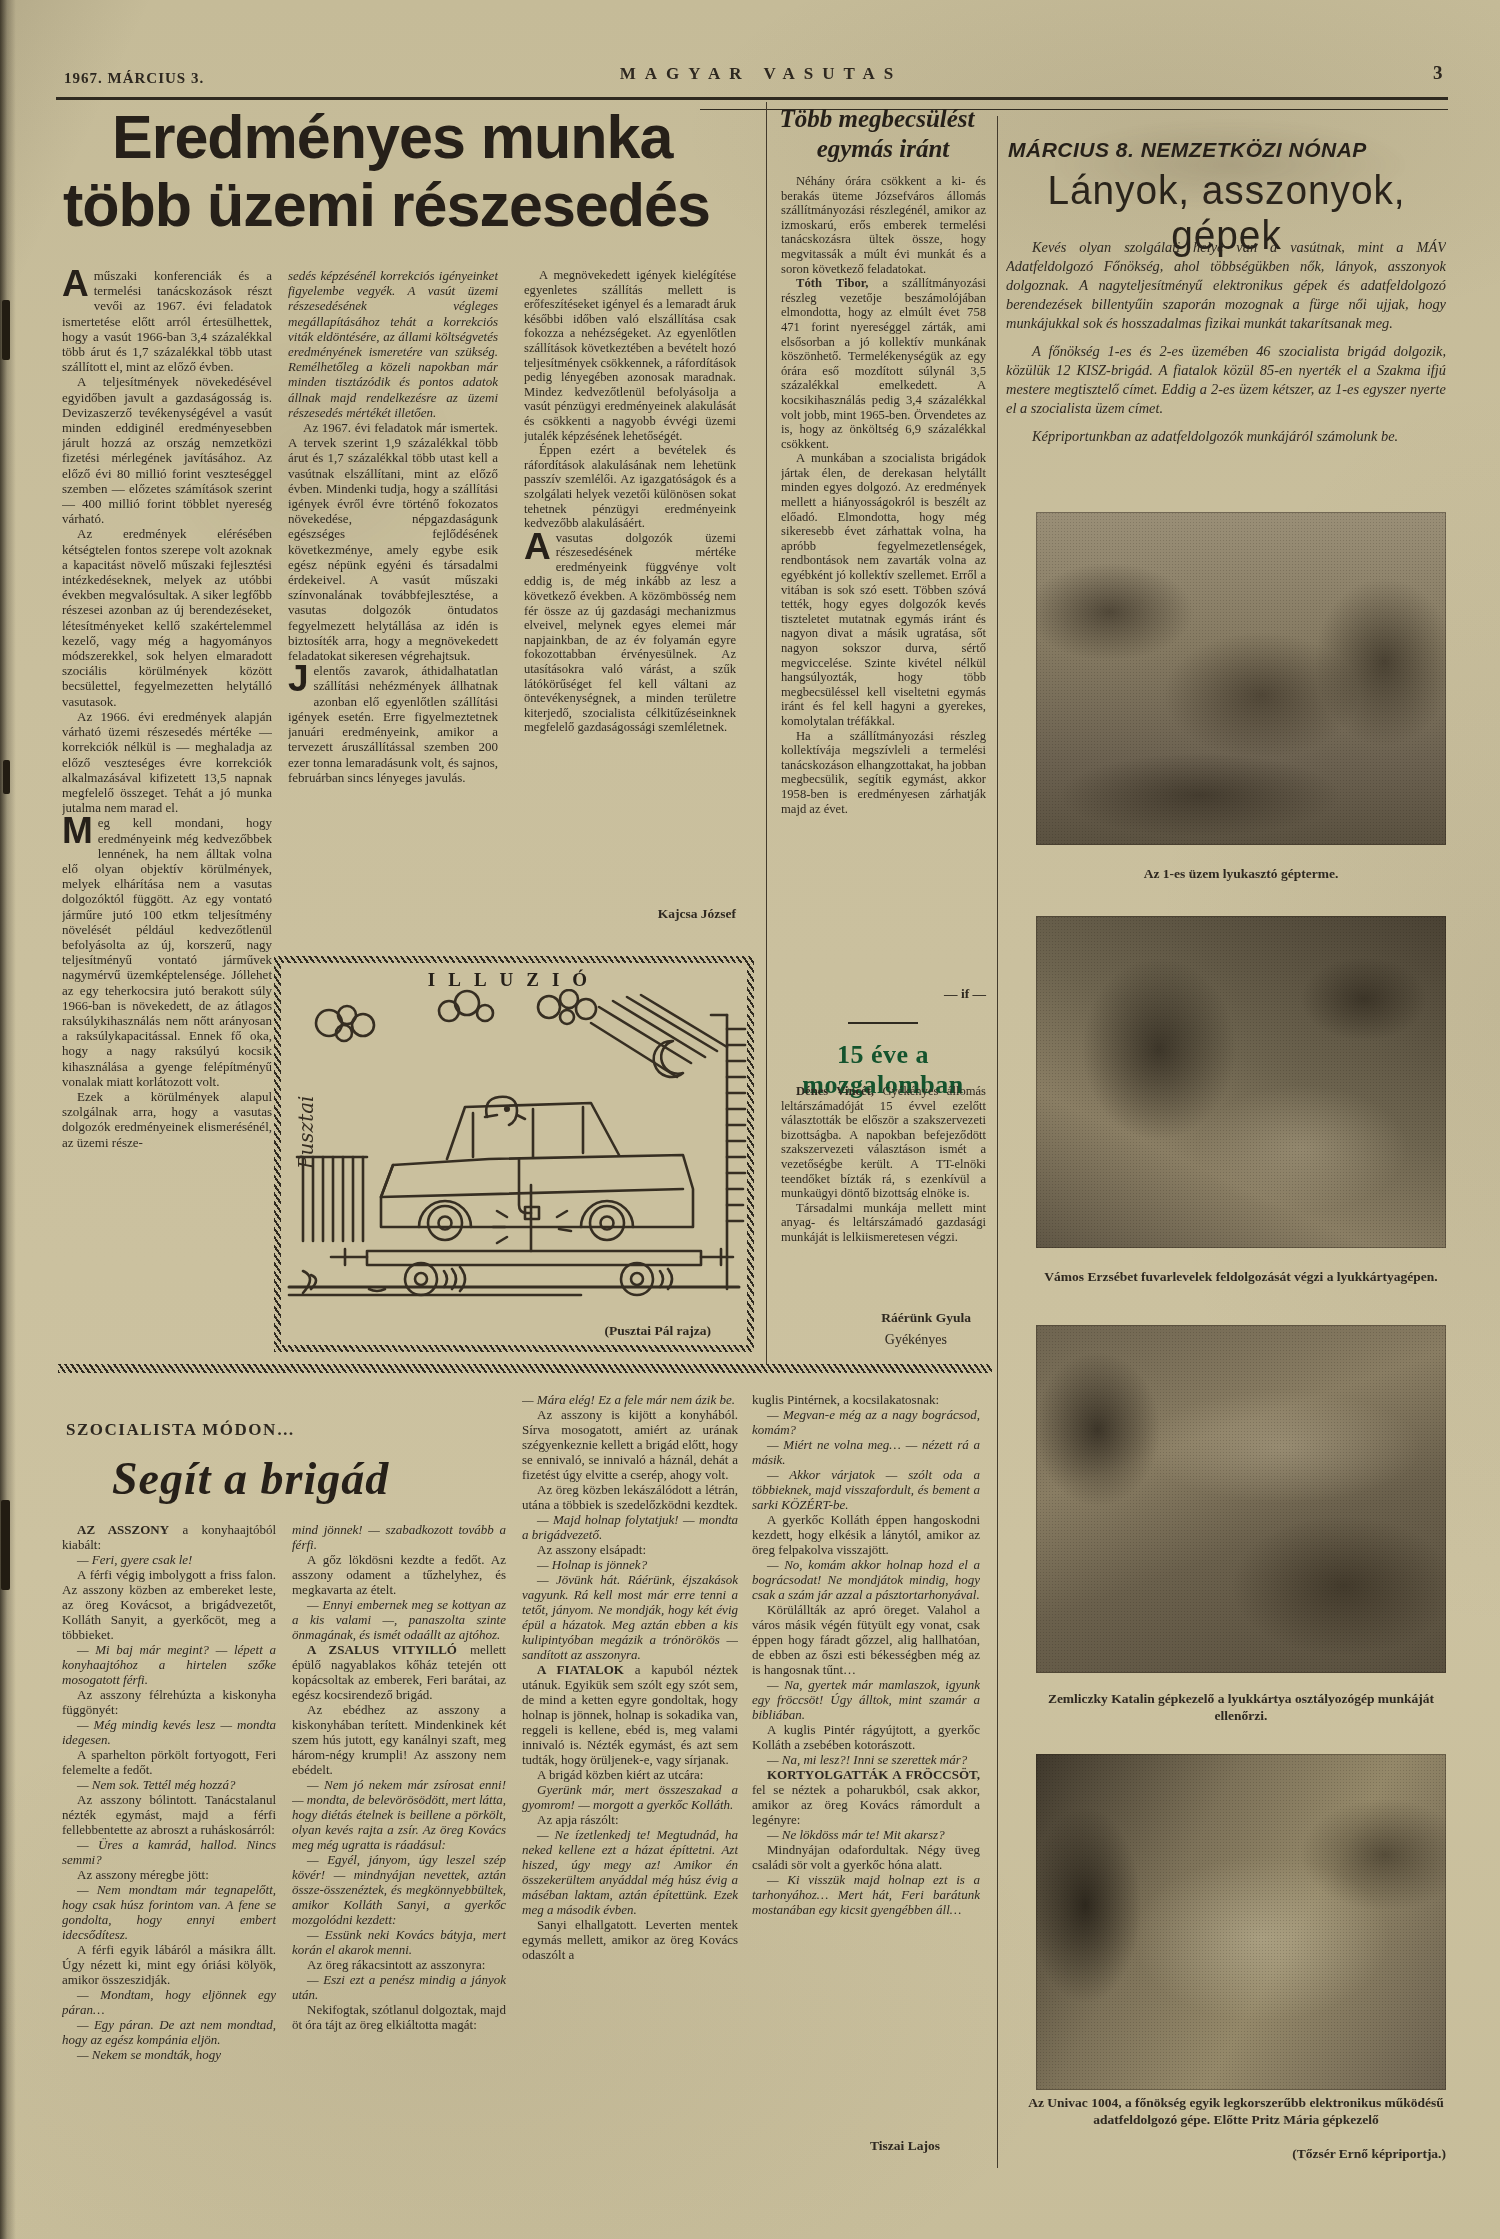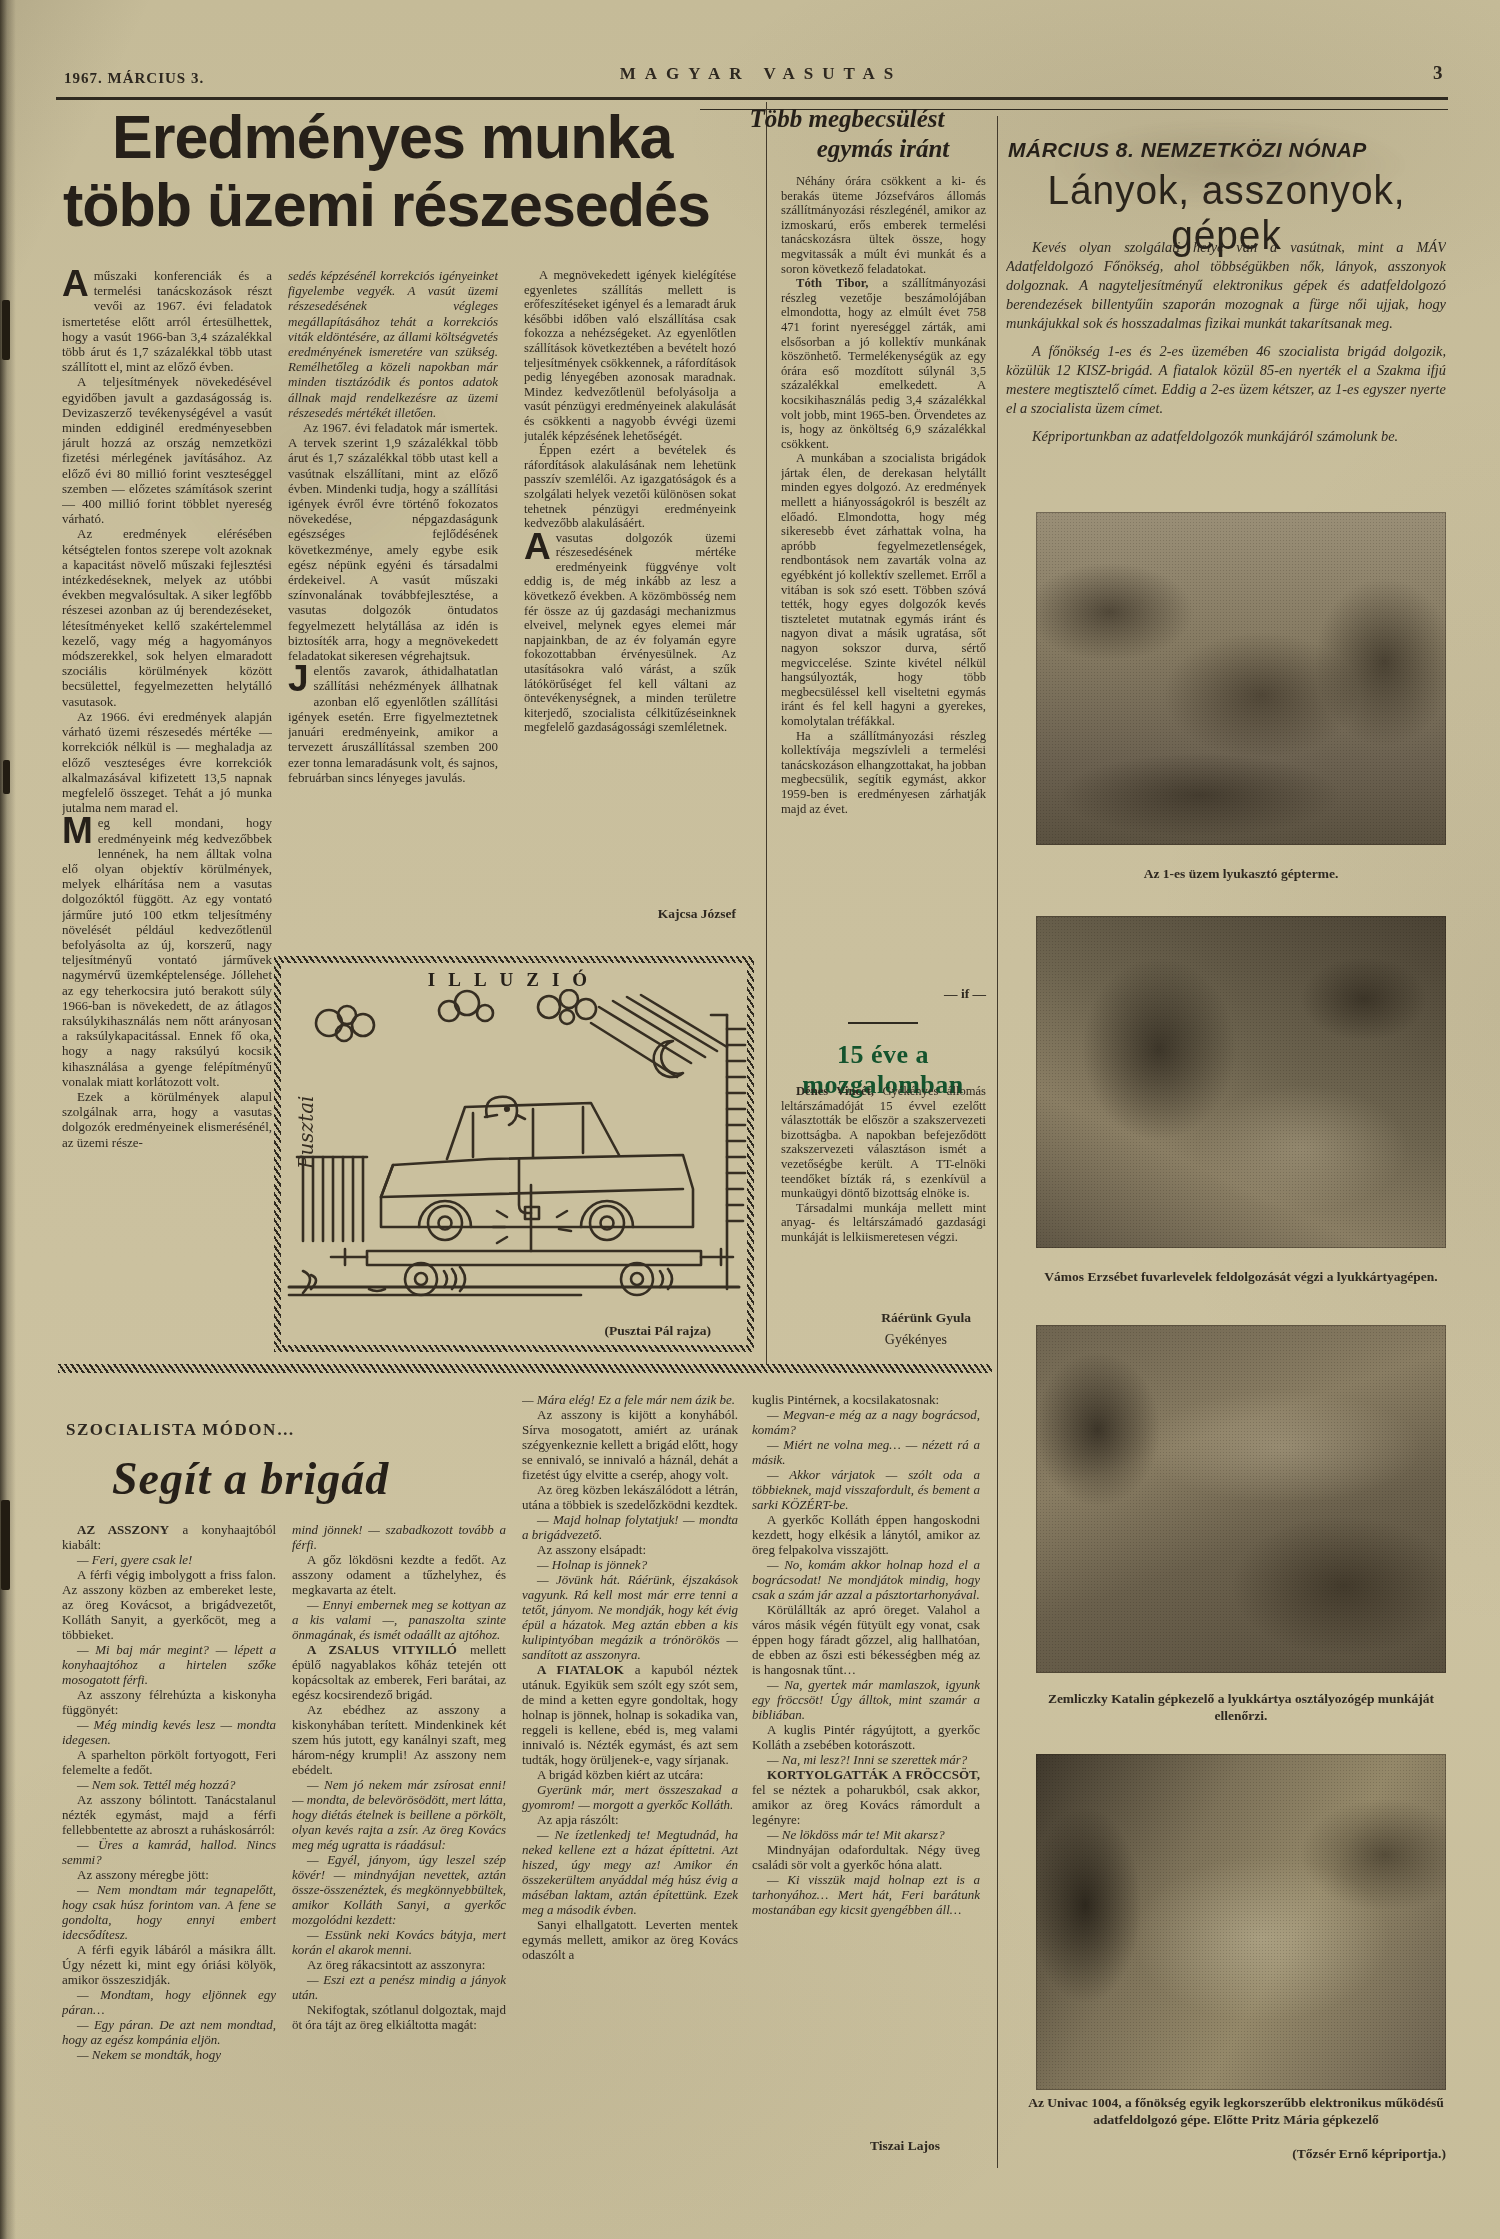--- a/index.html
+++ b/index.html
@@ -124,27 +124,27 @@
     <p class="para ">Az 1967. évi feladatok már ismertek. A tervek szerint 1,9 százalékkal több árut és 1,7 százalékkal több utast kell a vasútnak elszállítani, mint az előző évben. Mindenki tudja, hogy a szállítási igények évről évre történő fokozatos növekedése, népgazdaságunk egészséges fejlődésének következménye, amely egybe esik egész népünk egyéni és társadalmi érdekeivel. A vasút műszaki színvonalának továbbfejlesztése, a vasutas dolgozók öntudatos fegyelmezett helytállása az idén is biztosíték arra, hogy a megnövekedett feladatokat sikeresen végrehajtsuk.</p>
     <p class="para dc"><span class="dropcap">J</span>elentős zavarok, áthidalhatatlan szállítási nehézmények állhatnak azonban elő egyenlőtlen szállítási igények esetén. Erre figyelmeztetnek januári eredményeink, amikor a tervezett áruszállítással szemben 200 ezer tonna lemaradásunk volt, és sajnos, februárban sincs lényeges javulás.</p>
   </div>
 <div class="col body-main" style="left:524px;top:268px;width:212px;height:632px;font-size:12.6px;line-height:14.6px;">
     <p class="para ">A megnövekedett igények kielégítése egyenletes szállítás mellett is erőfeszítéseket igényel és a lemaradt áruk későbbi időben való elszállítása csak fokozza a nehézségeket. Az egyenlőtlen szállítások következtében a bevételt hozó teljesítmények csökkennek, a ráfordítások pedig lényegében azonosak maradnak. Mindez kedvezőtlenül befolyásolja a vasút pénzügyi eredményeinek alakulását és csökkenti a nagyobb évvégi üzemi jutalék képzésének lehetőségét.</p>
     <p class="para ">Éppen ezért a bevételek és ráfordítások alakulásának nem lehetünk passzív szemlélői. Az igazgatóságok és a szolgálati helyek vezetői különösen sokat tehetnek pénzügyi eredményeink kedvezőbb alakulásáért.</p>
     <p class="para dc"><span class="dropcap">A</span> vasutas dolgozók üzemi részesedésének mértéke eredményeink függvénye volt eddig is, de még inkább az lesz a következő években. A közömbösség nem fér össze az új gazdasági mechanizmus elveivel, melynek egyes elemei már napjainkban, de az év folyamán egyre fokozottabban érvényesülnek. Az utasításokra való várást, a szűk látókörűséget fel kell váltani az öntevékenységnek, a minden területre kiterjedő, szocialista célkitűzéseinknek megfelelő gazdaságossági szemléletnek.</p>
   </div>
 <div class="abs byline center" style="left:524px;top:906px;width:212px;">Kajcsa József</div>
 
-<div class="abs mid-head" style="left:742px;top:104px;width:210px;">Több megbecsülést</div>
+<div class="abs mid-head" style="left:772px;top:104px;width:210px;">Több megbecsülést</div>
 <div class="abs mid-head" style="left:778px;top:134px;width:210px;">egymás iránt</div>
 <div class="col body-mid" style="left:781px;top:174px;width:205px;height:806px;">
     <p class="para ">Néhány órára csökkent a ki- és berakás üteme Józsefváros állomás szállítmányozási részlegénél, amikor az izmoskarú, erős emberek termelési tanácskozásra ültek össze, hogy megvitassák a múlt évi munkát és a soron következő feladatokat.</p>
     <p class="para "><span class="lead">Tóth Tibor,</span> a szállítmányozási részleg vezetője beszámolójában elmondotta, hogy az elmúlt évet 758 471 forint nyereséggel zárták, ami elsősorban a jó kollektív munkának köszönhető. Termelékenységük az egy órára eső mozdított súlynál 3,5 százalékkal emelkedett. A kocsikihasználás pedig 3,4 százalékkal volt jobb, mint 1965-ben. Örvendetes az is, hogy az önköltség 6,9 százalékkal csökkent.</p>
     <p class="para ">A munkában a szocialista brigádok jártak élen, de derekasan helytállt minden egyes dolgozó. Az eredmények mellett a hiányosságokról is beszélt az előadó. Elmondotta, hogy még sikeresebb évet zárhattak volna, ha apróbb fegyelmezetlenségek, rendbontások nem zavarták volna az egyébként jó kollektív szellemet. Erről a vitában is sok szó esett. Többen szóvá tették, hogy egyes dolgozók kevés tiszteletet mutatnak egymás iránt és nagyon divat a másik ugratása, sőt nagyon sokszor durva, sértő megviccelése. Szinte kivétel nélkül hangsúlyozták, hogy több megbecsüléssel kell viseltetni egymás iránt és fel kell hagyni a gyerekes, komolytalan tréfákkal.</p>
-    <p class="para ">Ha a szállítmányozási részleg kollektívája megszívleli a termelési tanácskozáson elhangzottakat, ha jobban megbecsülik, segítik egymást, akkor 1959-ben is eredményesen zárhatják majd az évet.</p>
+    <p class="para ">Ha a szállítmányozási részleg kollektívája megszívleli a termelési tanácskozáson elhangzottakat, ha jobban megbecsülik, segítik egymást, akkor 1958-ben is eredményesen zárhatják majd az évet.</p>
   </div>
 <div class="abs byline center" style="left:781px;top:986px;width:205px;">— if —</div>
 <div class="rule-h" style="left:848px;top:1022px;width:70px;height:2px;"></div>
 
 <div class="abs head-15" style="left:776px;top:1040px;width:214px;">15 éve a mozgalomban</div>
 <div class="col body-mid" style="left:781px;top:1084px;width:205px;height:222px;">
     <p class="para "><span class="lead">Dénes Vincét,</span> Gyékényes állomás leltárszámadóját 15 évvel ezelőtt választották be először a szakszervezeti bizottságba. A napokban befejeződött szakszervezeti választáson ismét a vezetőségbe került. A TT-elnöki teendőket bízták rá, s ezenkívül a munkaügyi döntő bizottság elnöke is.</p>
     <p class="para ">Társadalmi munkája mellett mint anyag- és leltárszámadó gazdasági munkáját is lelkiismeretesen végzi.</p>
   </div>
 <div class="abs byline right" style="left:781px;top:1310px;width:190px;">Ráérünk Gyula</div>

